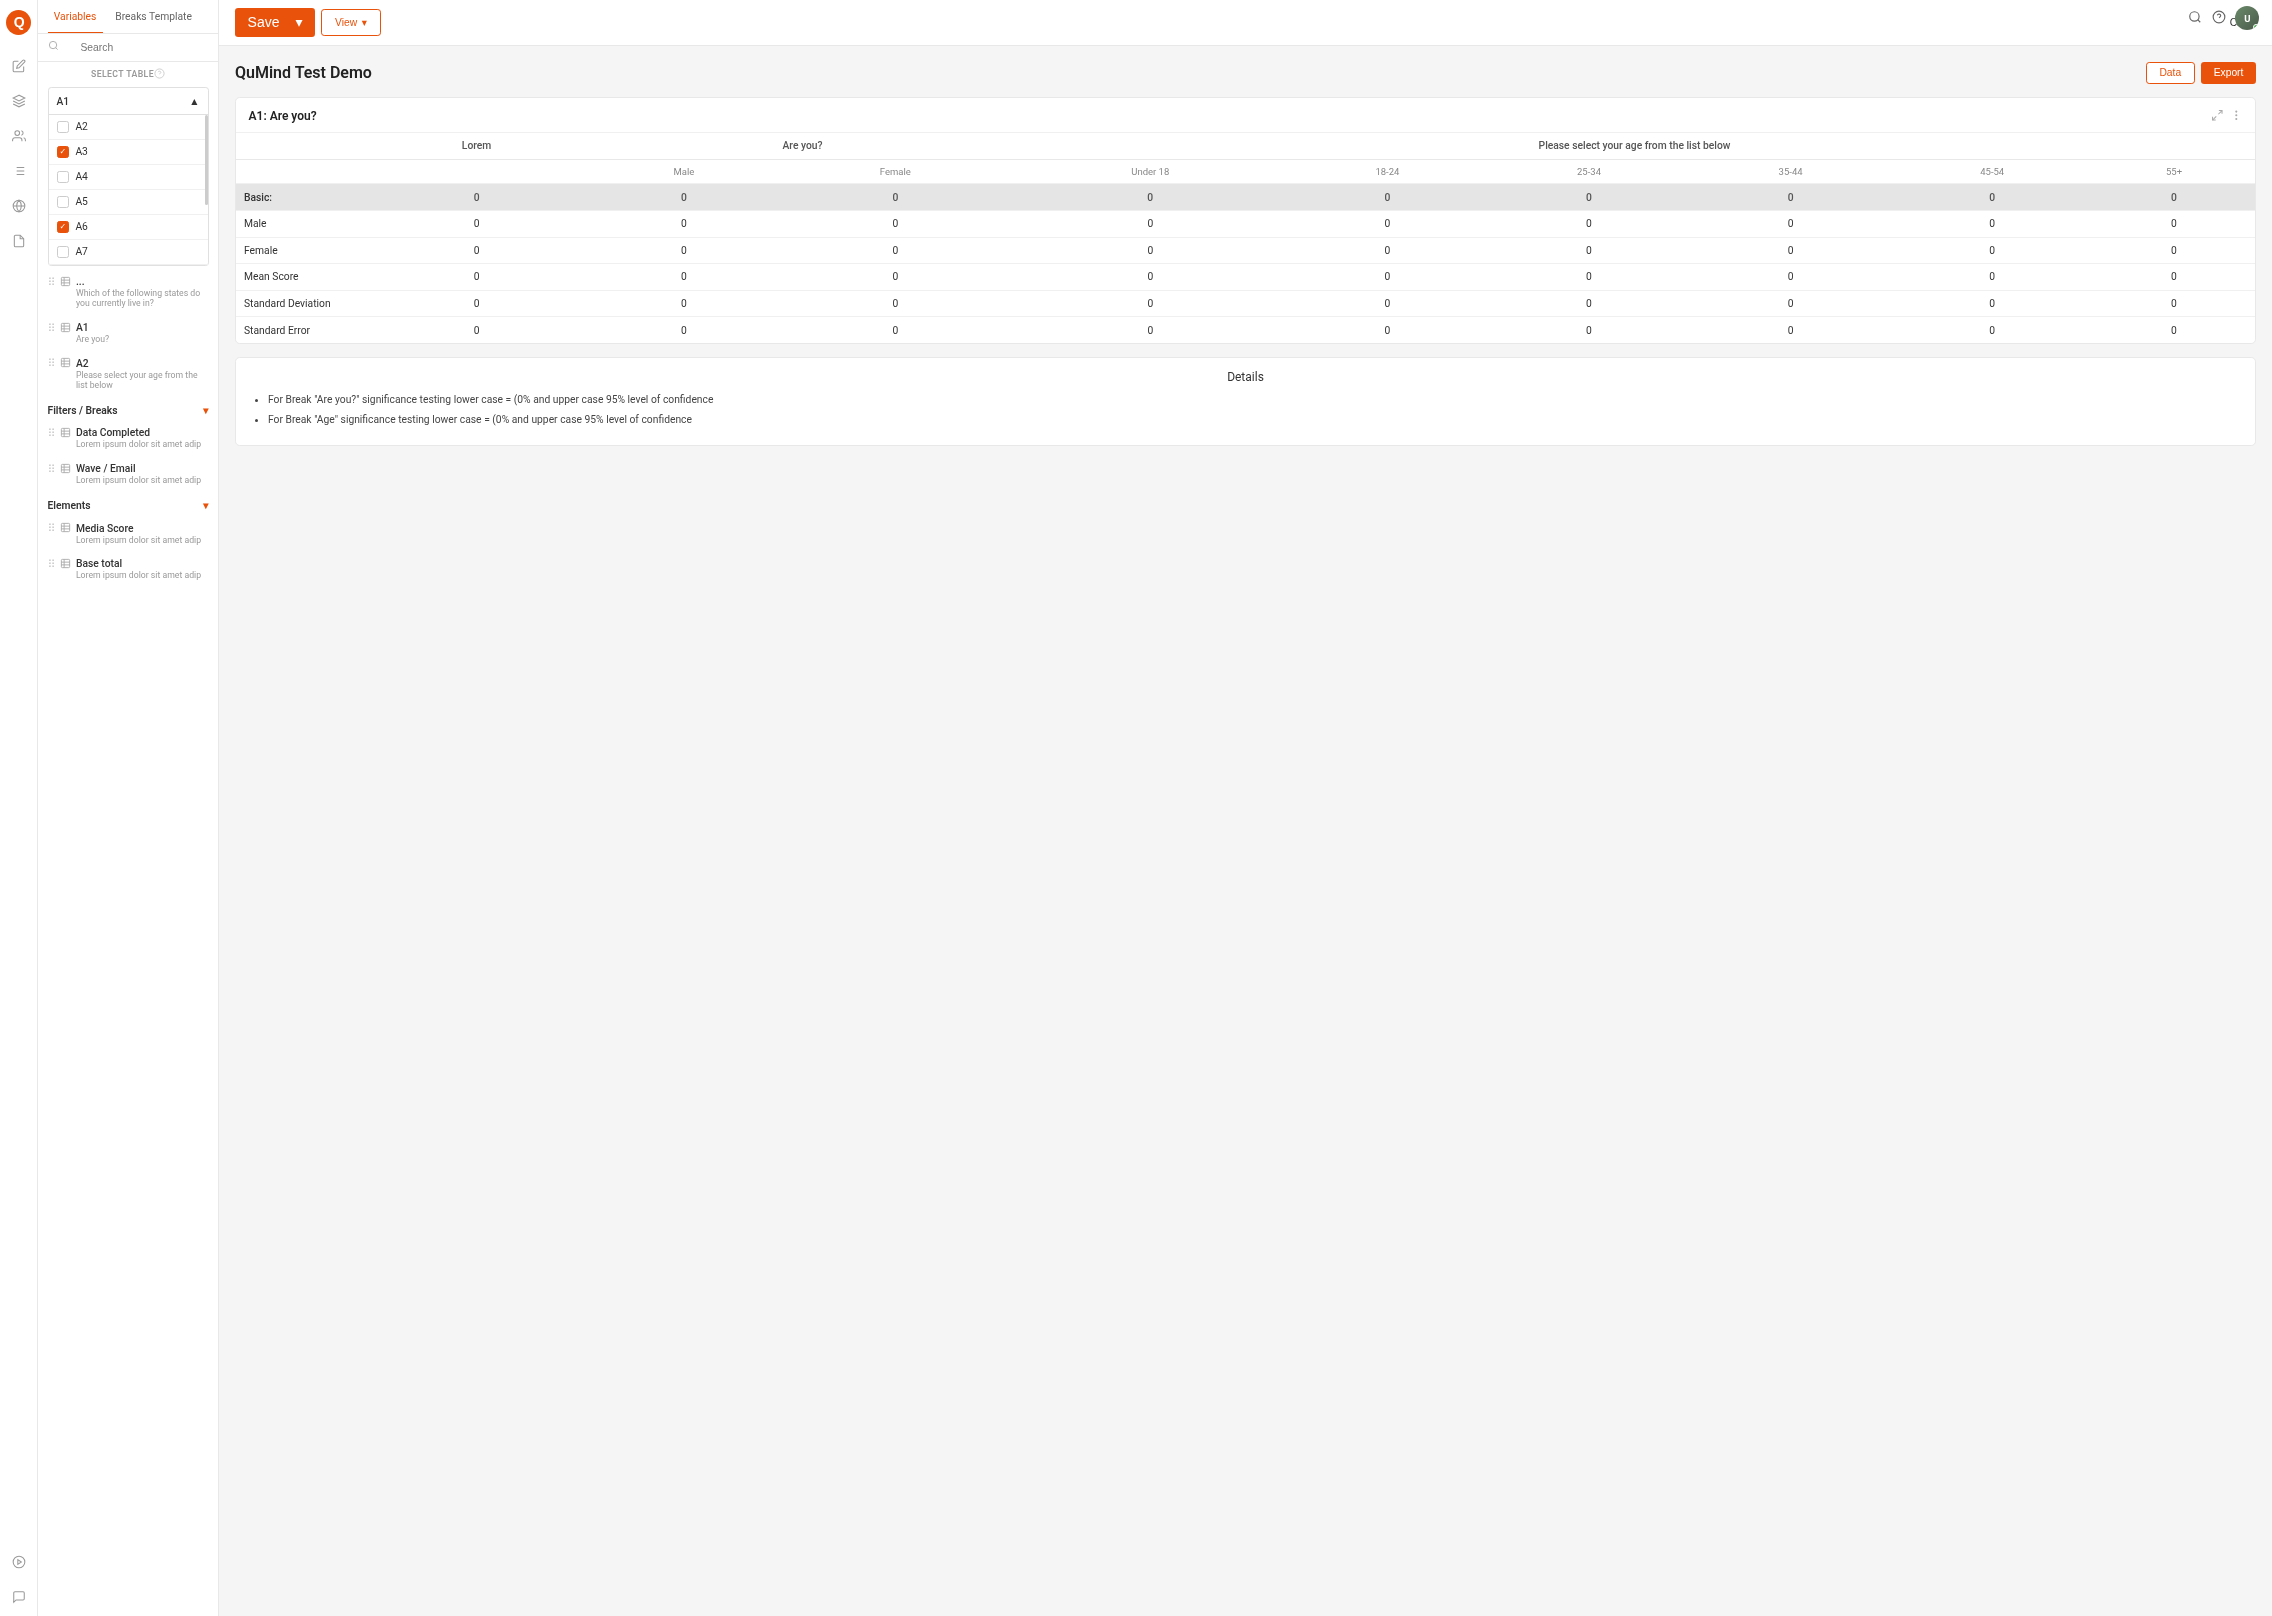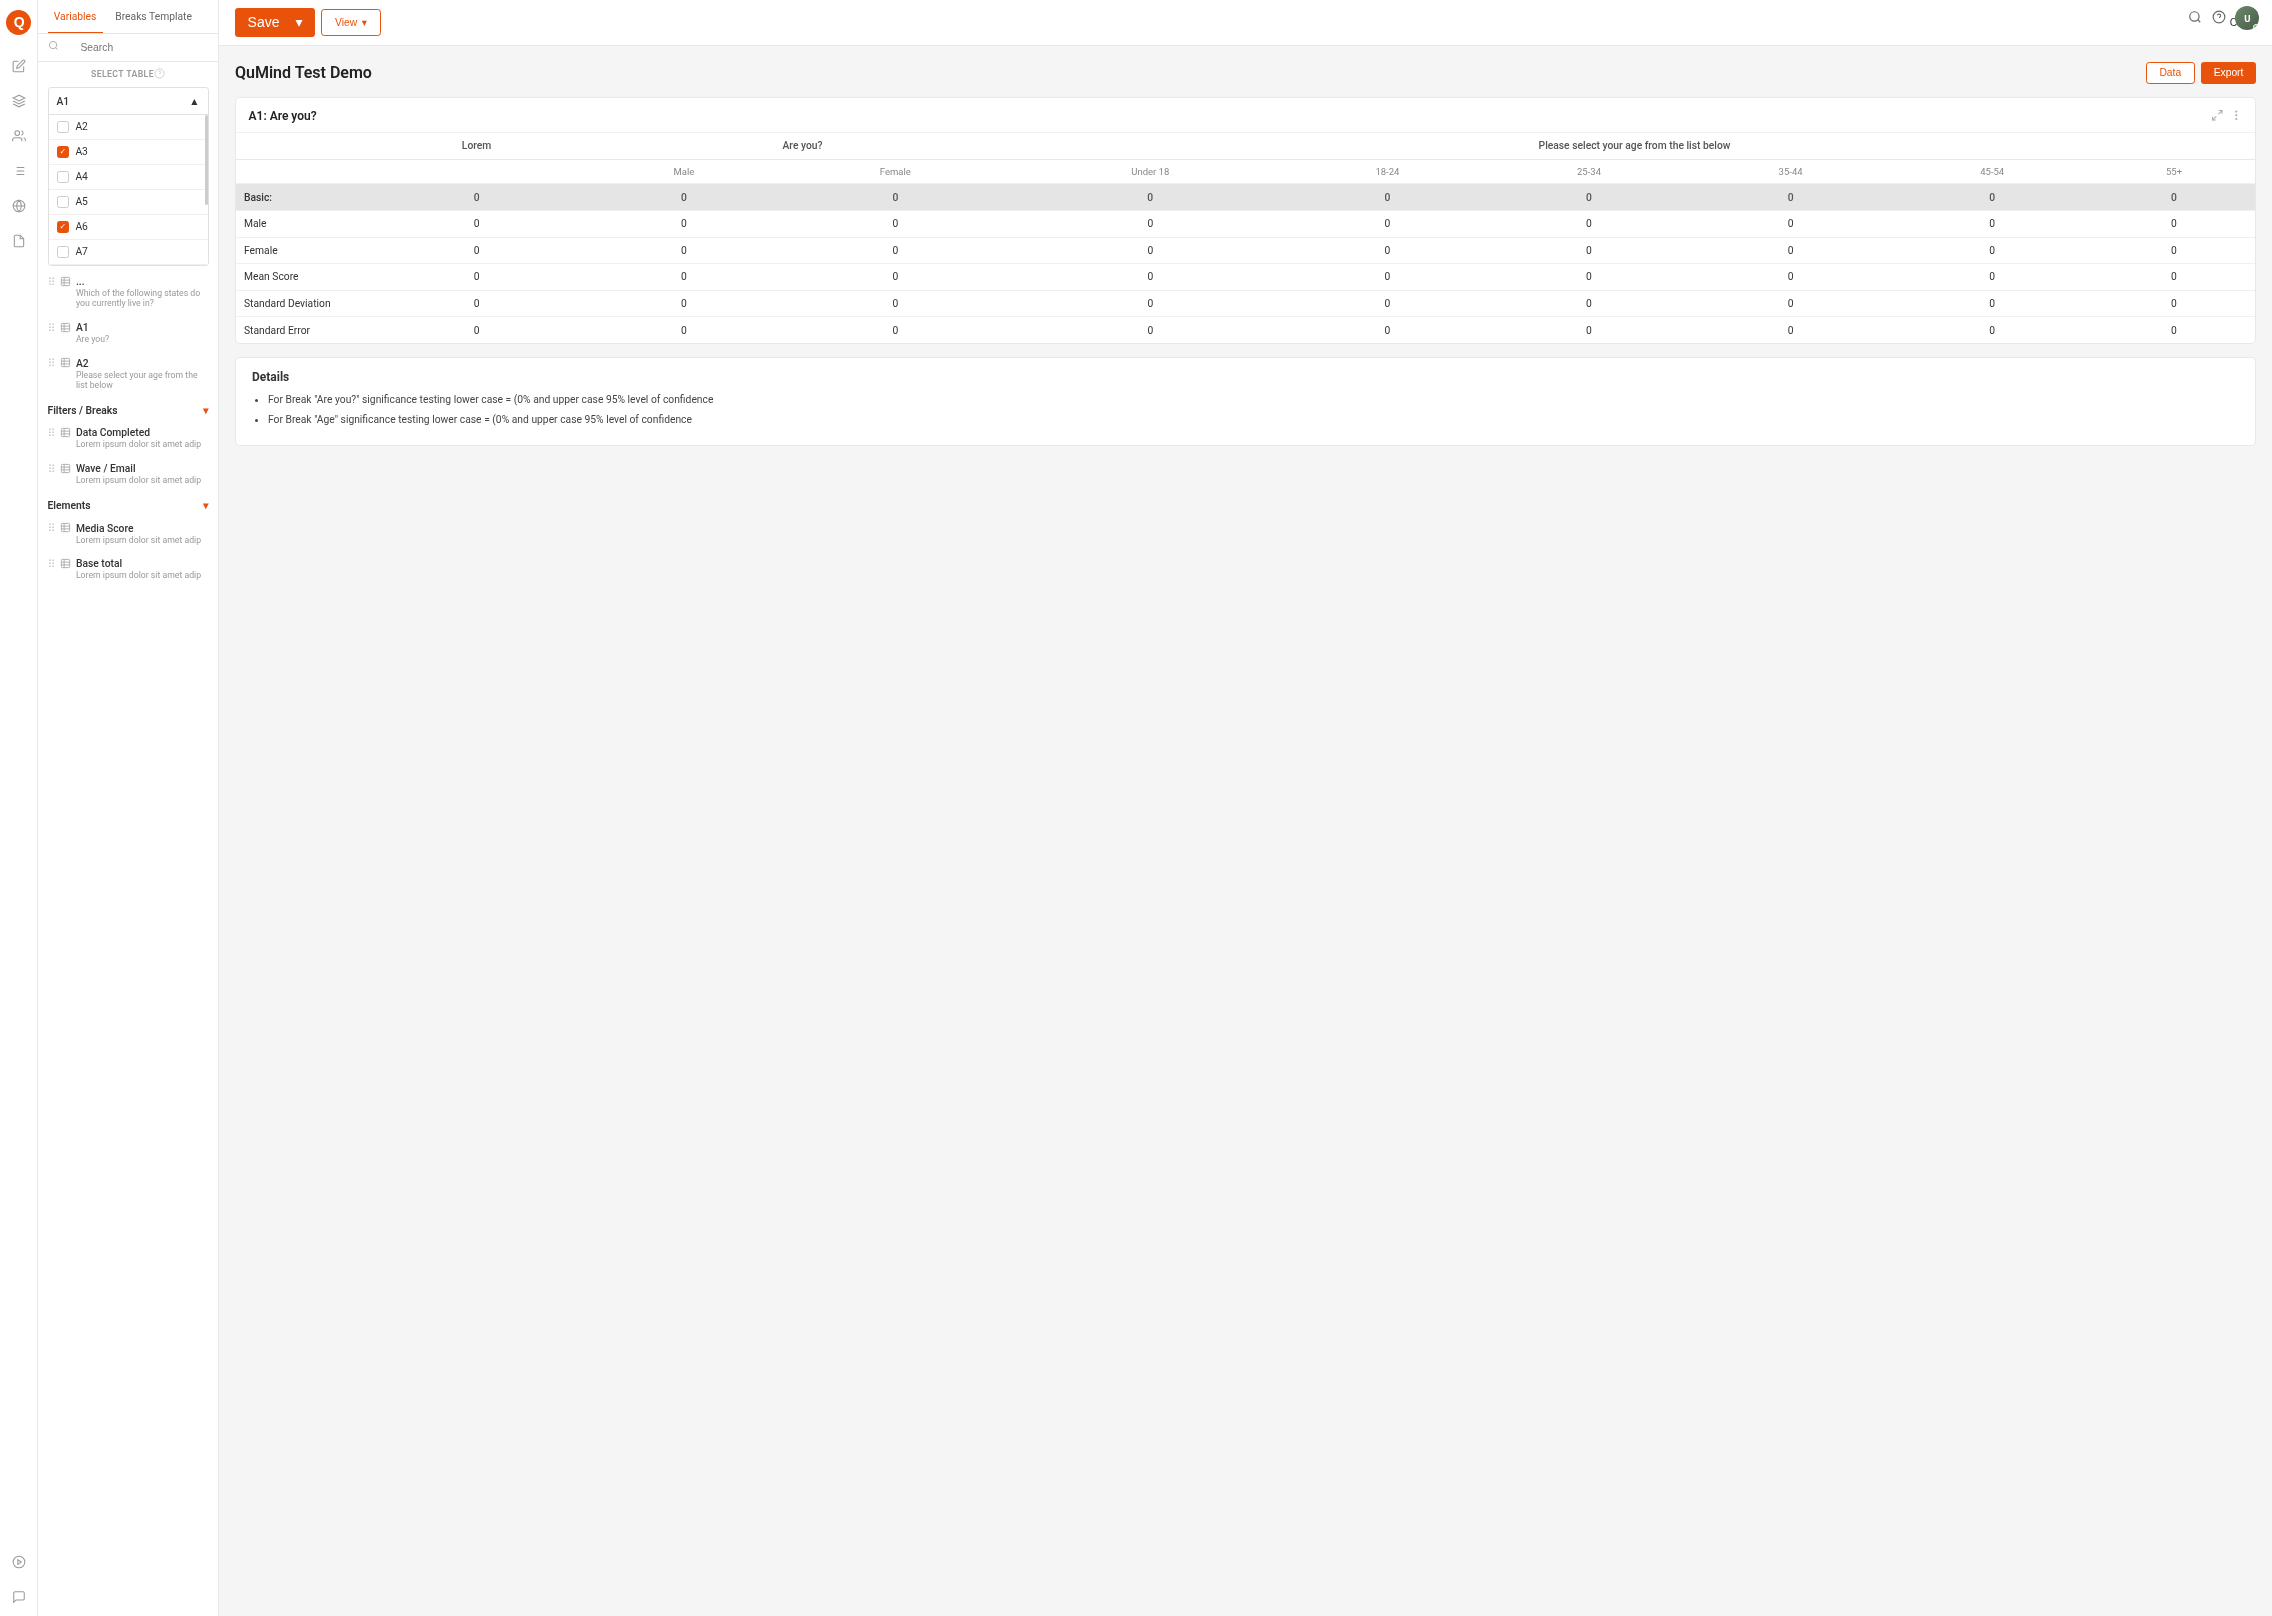--- a/index.html
+++ b/index.html
@@ -385,21 +385,21 @@
     }
     .row-highlighted td { color: #555; font-weight: 500; }
 
     
     .details-card {
       background: #fff;
       border-radius: 4.7px;
       border: 0.8px solid #e8e8e8;
       padding: 12.6px 16px;
     }
-    .details-title { font-size: 12px; font-weight: 700; margin-bottom: 8px; }
+    .details-title { font-size: 12px; font-weight: 400; margin-bottom: 8px; text-align: center; }
     .details-card ul { padding-left: 16px; }
     .details-card li { margin-bottom: 4.7px; color: #444; line-height: 1.5; }
 
     
     ::-webkit-scrollbar { width: 3.2px; }
     ::-webkit-scrollbar-track { background: transparent; }
     ::-webkit-scrollbar-thumb { background: #ddd; border-radius: 1.6px; }
   </style>
 </head>
 <body>

